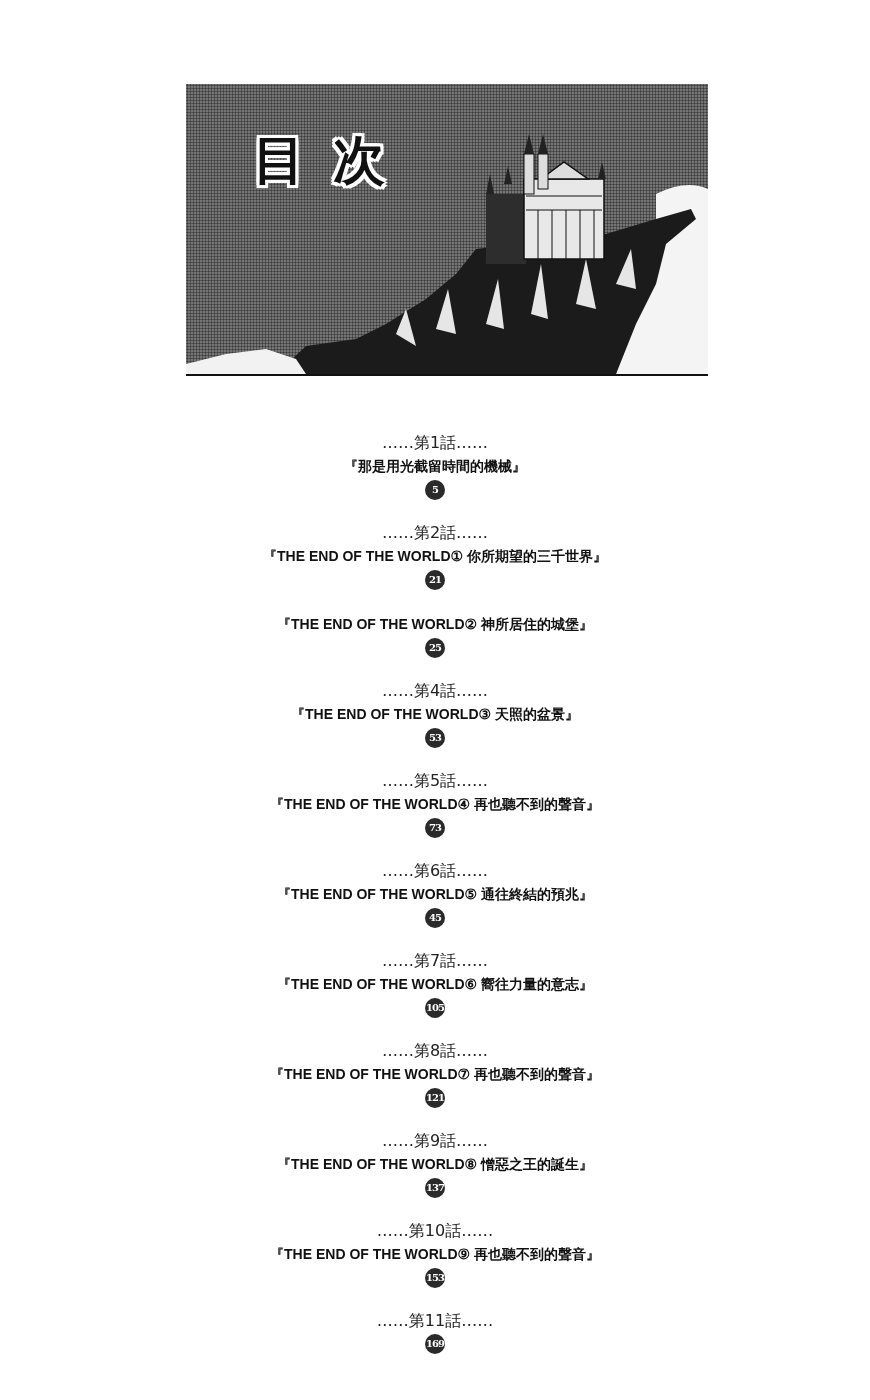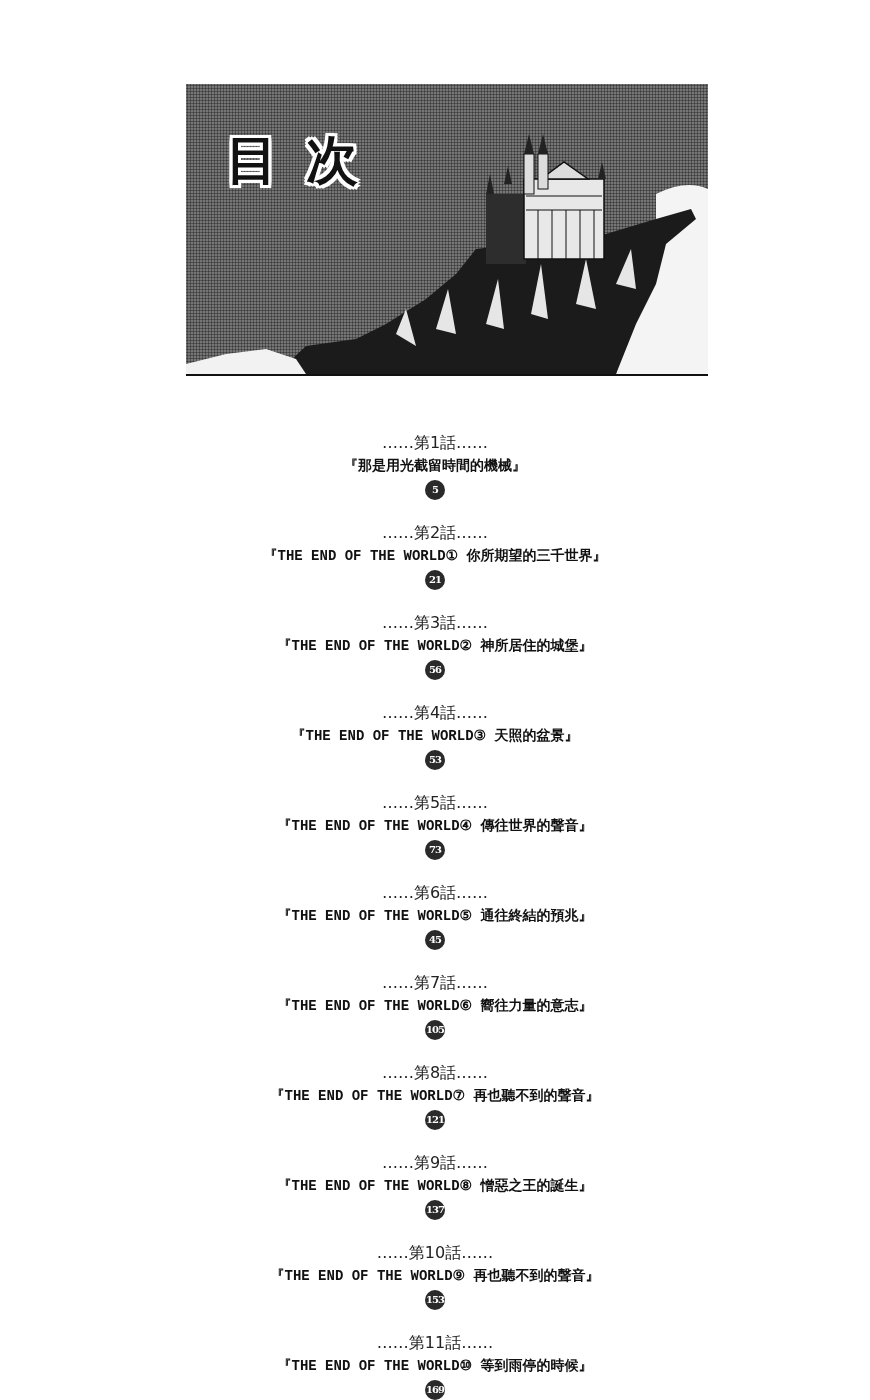--- a/index.html
+++ b/index.html
@@ -17,31 +17,32 @@
     background-size: 3px 3px, 3px 3px;
     background-position: 0 0, 1.5px 1.5px;
   }
   .banner svg { position: absolute; left: 0; top: 0; }
   .banner-title {
     position: absolute; left: 40px; top: 42px; font-size: 52px; font-weight: bold;
     color: #111; letter-spacing: 28px;
     text-shadow: -3px -3px 0 #fff, 3px -3px 0 #fff, -3px 3px 0 #fff, 3px 3px 0 #fff,
                  0 -3px 0 #fff, 0 3px 0 #fff, -3px 0 0 #fff, 3px 0 0 #fff;
     font-family: "DejaVu Sans", sans-serif;
+    padding-left: 27px;
   }
   .toc {
     position: absolute; left: 0; top: 424px; width: 870px; text-align: center;
   }
   .entry { margin: 8px; }
   .ep-label {
     font-family: "DejaVu Sans", sans-serif; font-size: 16px; color: #222;
     height: 22px; line-height: 22px; letter-spacing: 0px;
   }
   .ep-title {
-    font-family: Liberation Mono, monospace; font-weight: bold; font-size: 14px;
+    font-family: Liberation Sans, sans-serif; font-weight: bold; font-size: 14px;
     height: 24px; line-height: 24px; color: #111; letter-spacing: 0px;
   }
   .ep-page {
     display: inline-block; width: 20px; height: 20px; border-radius: 50%;
     background: #2a2a2a; color: #fff; font-family: "DejaVu Serif", serif;
     font-weight: bold; font-size: 10px; line-height: 20px; margin-top: 1px;
     letter-spacing: -1px;
   }
   .page-row { height: 36px; }
 </style>
@@ -78,32 +79,31 @@
     <div class="ep-label">……第1話……</div>
     <div class="ep-title">『那是用光截留時間的機械』</div>
     <div class="page-row"><span class="ep-page">5</span></div>
   </div>
   <div class="entry">
     <div class="ep-label">……第2話……</div>
     <div class="ep-title">『THE END OF THE WORLD① 你所期望的三千世界』</div>
     <div class="page-row"><span class="ep-page">21</span></div>
   </div>
   <div class="entry">
-    <div class="ep-label">……第3話……</div>
     <div class="ep-title">『THE END OF THE WORLD② 神所居住的城堡』</div>
-    <div class="page-row"><span class="ep-page">56</span></div>
+    <div class="page-row"><span class="ep-page">25</span></div>
   </div>
   <div class="entry">
     <div class="ep-label">……第4話……</div>
     <div class="ep-title">『THE END OF THE WORLD③ 天照的盆景』</div>
     <div class="page-row"><span class="ep-page">53</span></div>
   </div>
   <div class="entry">
     <div class="ep-label">……第5話……</div>
-    <div class="ep-title">『THE END OF THE WORLD④ 傳往世界的聲音』</div>
+    <div class="ep-title">『THE END OF THE WORLD④ 再也聽不到的聲音』</div>
     <div class="page-row"><span class="ep-page">73</span></div>
   </div>
   <div class="entry">
     <div class="ep-label">……第6話……</div>
     <div class="ep-title">『THE END OF THE WORLD⑤ 通往終結的預兆』</div>
     <div class="page-row"><span class="ep-page">45</span></div>
   </div>
   <div class="entry">
     <div class="ep-label">……第7話……</div>
     <div class="ep-title">『THE END OF THE WORLD⑥ 嚮往力量的意志』</div>
@@ -119,16 +119,15 @@
     <div class="ep-title">『THE END OF THE WORLD⑧ 憎惡之王的誕生』</div>
     <div class="page-row"><span class="ep-page">137</span></div>
   </div>
   <div class="entry">
     <div class="ep-label">……第10話……</div>
     <div class="ep-title">『THE END OF THE WORLD⑨ 再也聽不到的聲音』</div>
     <div class="page-row"><span class="ep-page">153</span></div>
   </div>
   <div class="entry">
     <div class="ep-label">……第11話……</div>
-    <div class="ep-title">『THE END OF THE WORLD⑩ 等到雨停的時候』</div>
     <div class="page-row"><span class="ep-page">169</span></div>
   </div>
 </div>
 
 </body></html>

